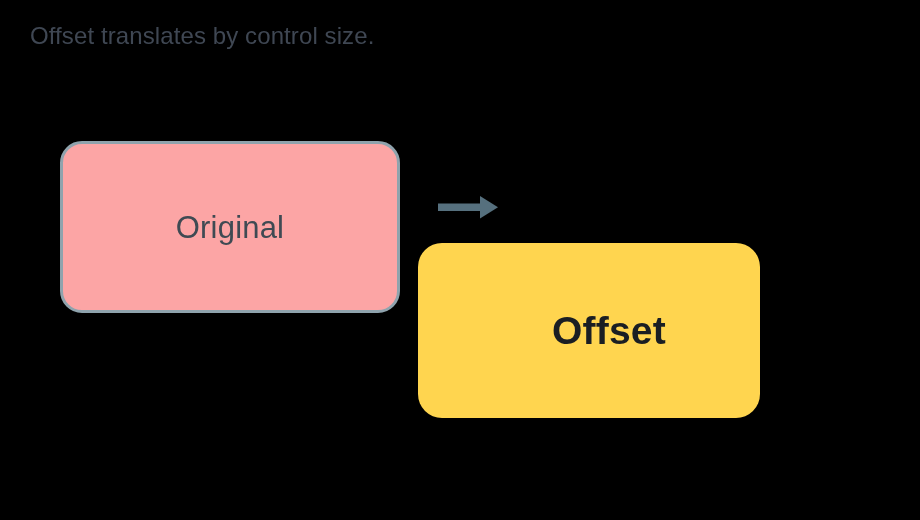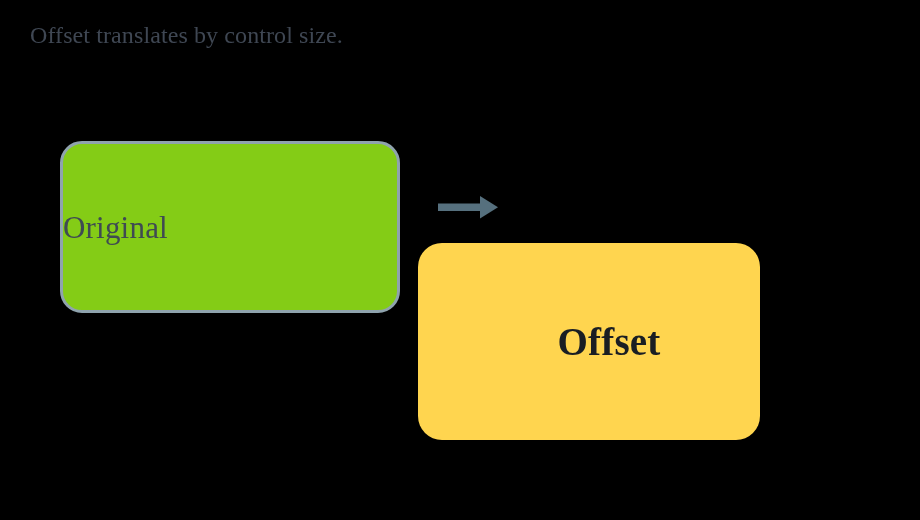--- a/index.html
+++ b/index.html
@@ -6,21 +6,21 @@
     margin: 0;
     padding: 0;
     background: #000000;
   }
   #canvas {
     position: relative;
     width: 920px;
     height: 520px;
     background: #000000;
     overflow: hidden;
-    font-family: Liberation Serif, serif;
+    font-family: Liberation Sans, sans-serif;
     border-radius: 18px;
     -webkit-font-smoothing: antialiased;
   }
 
   
   #title {
     position: absolute;
     left: 30px;
     top: 22px;
     font-size: 24px;
@@ -31,41 +31,42 @@
   }
 
   
   #original-box {
     position: absolute;
     left: 60px;
     top: 141px;
     width: 340px;
     height: 172px;
     box-sizing: border-box;
-    background: #84cc16;
+    background: #fca5a5;
     border: 3px solid #8fa3ad;
     border-radius: 22px;
     display: flex;
     align-items: center;
+    justify-content: center;
   }
   #original-label {
     font-size: 31px;
     font-weight: 400;
     color: #3f4a53;
     letter-spacing: 0.2px;
     line-height: 1;
   }
 
   
   #offset-box {
     position: absolute;
     left: 418px;
     top: 243px;
     width: 342px;
-    height: 197px;
+    height: 175px;
     box-sizing: border-box;
     background: #ffd54f;
     border: none;
     border-radius: 24px;
     display: flex;
     align-items: center;
     justify-content: center;
     padding-left: 40px;
   }
   #offset-label {

